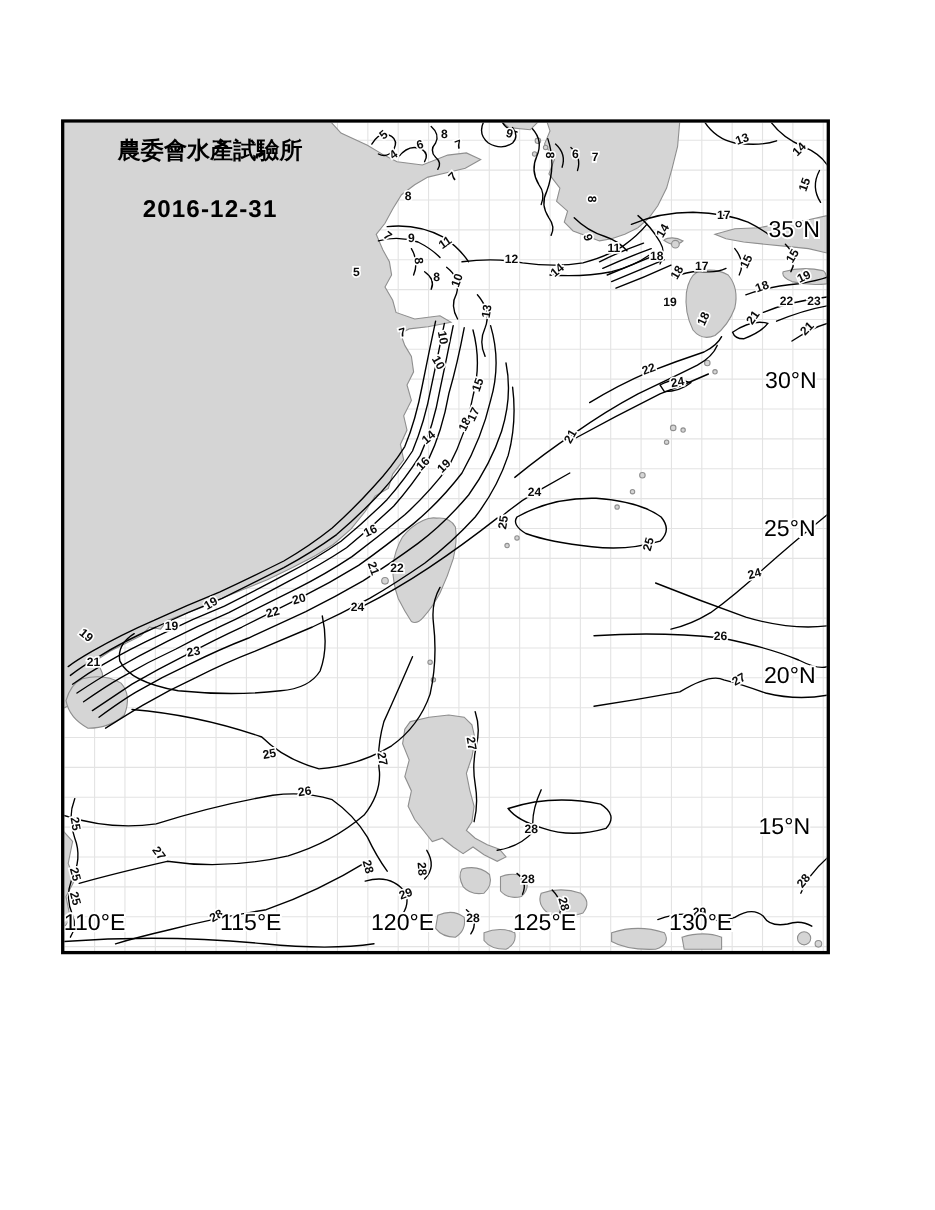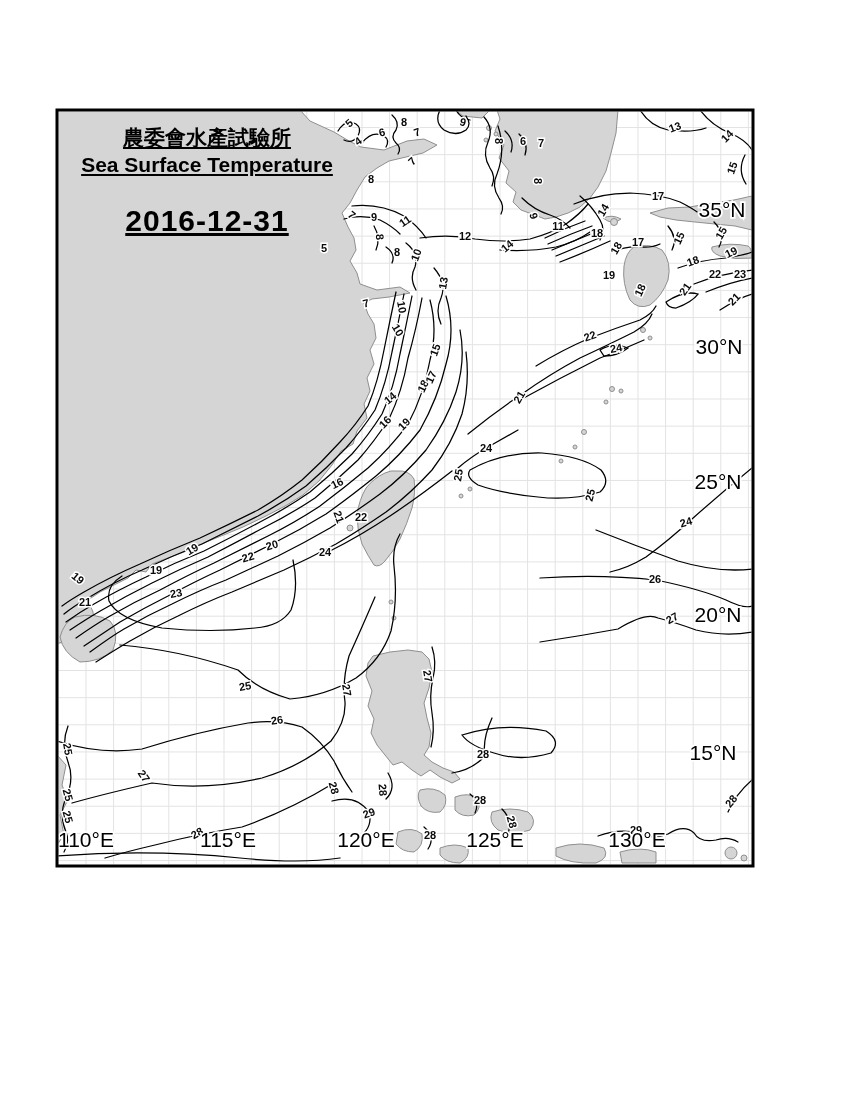--- a/index.html
+++ b/index.html
@@ -4,24 +4,24 @@
 <style>
   html,body{margin:0;padding:0;background:#ffffff;}
   #page{position:relative;width:850px;height:1100px;background:#ffffff;overflow:hidden;
         font-family:"Liberation Sans",sans-serif;}
   #map-wrap{position:absolute;left:0;top:0;width:850px;height:1100px;}
   svg text{user-select:none;}
   .clabel{font-family:"Liberation Sans",sans-serif;font-size:11px;font-weight:bold;fill:#0a0a0a;
           stroke:#ffffff;stroke-width:3px;paint-order:stroke;text-anchor:middle;}
   .geolabel{font-family:"Liberation Sans",sans-serif;font-size:21px;fill:#000000;
           stroke:#ffffff;stroke-width:3.5px;paint-order:stroke;text-anchor:middle;}
-  #title-block{position:absolute;left:72px;top:124px;width:270px;text-align:center;color:#000;text-decoration:underline;}
+  #title-block{position:absolute;left:56px;top:124px;width:270px;text-align:center;color:#000;}
   #title-block .tline{font-size:21px;line-height:27px;font-weight:600;}
   #title-block .tline.latin{font-weight:600;}
-  #title-block .tdate{font-size:30px;font-weight:600;margin-top:26px;letter-spacing:1px;}
+  #title-block .tdate{font-size:22px;font-weight:600;margin-top:26px;letter-spacing:1px;}
 </style>
 </head>
 <body>
 
 <div id="page">
   <div id="map-wrap">
     <svg id="map-svg" width="850" height="1100" viewBox="0 0 850 1100" xmlns="http://www.w3.org/2000/svg">
       <defs>
         <clipPath id="mapclip">
             <rect x="58.5" y="111.5" width="693" height="753"></rect>
@@ -309,17 +309,16 @@
           <text class="geolabel" x="495" y="839" dominant-baseline="central">125°E</text>
           <text class="geolabel" x="637" y="839" dominant-baseline="central">130°E</text>
         </g>
 
       <rect id="map-frame" x="57" y="110" width="696" height="756" fill="none" stroke="#000000" stroke-width="3"></rect>
     </svg>
 
     
     <div id="title-block">
       <div class="tline">農委會水產試驗所</div>
-      <div class="tline latin">Sea Surface Temperature</div>
       <div class="tdate">2016-12-31</div>
     </div>
   </div>
 </div>
 
 </body></html>

